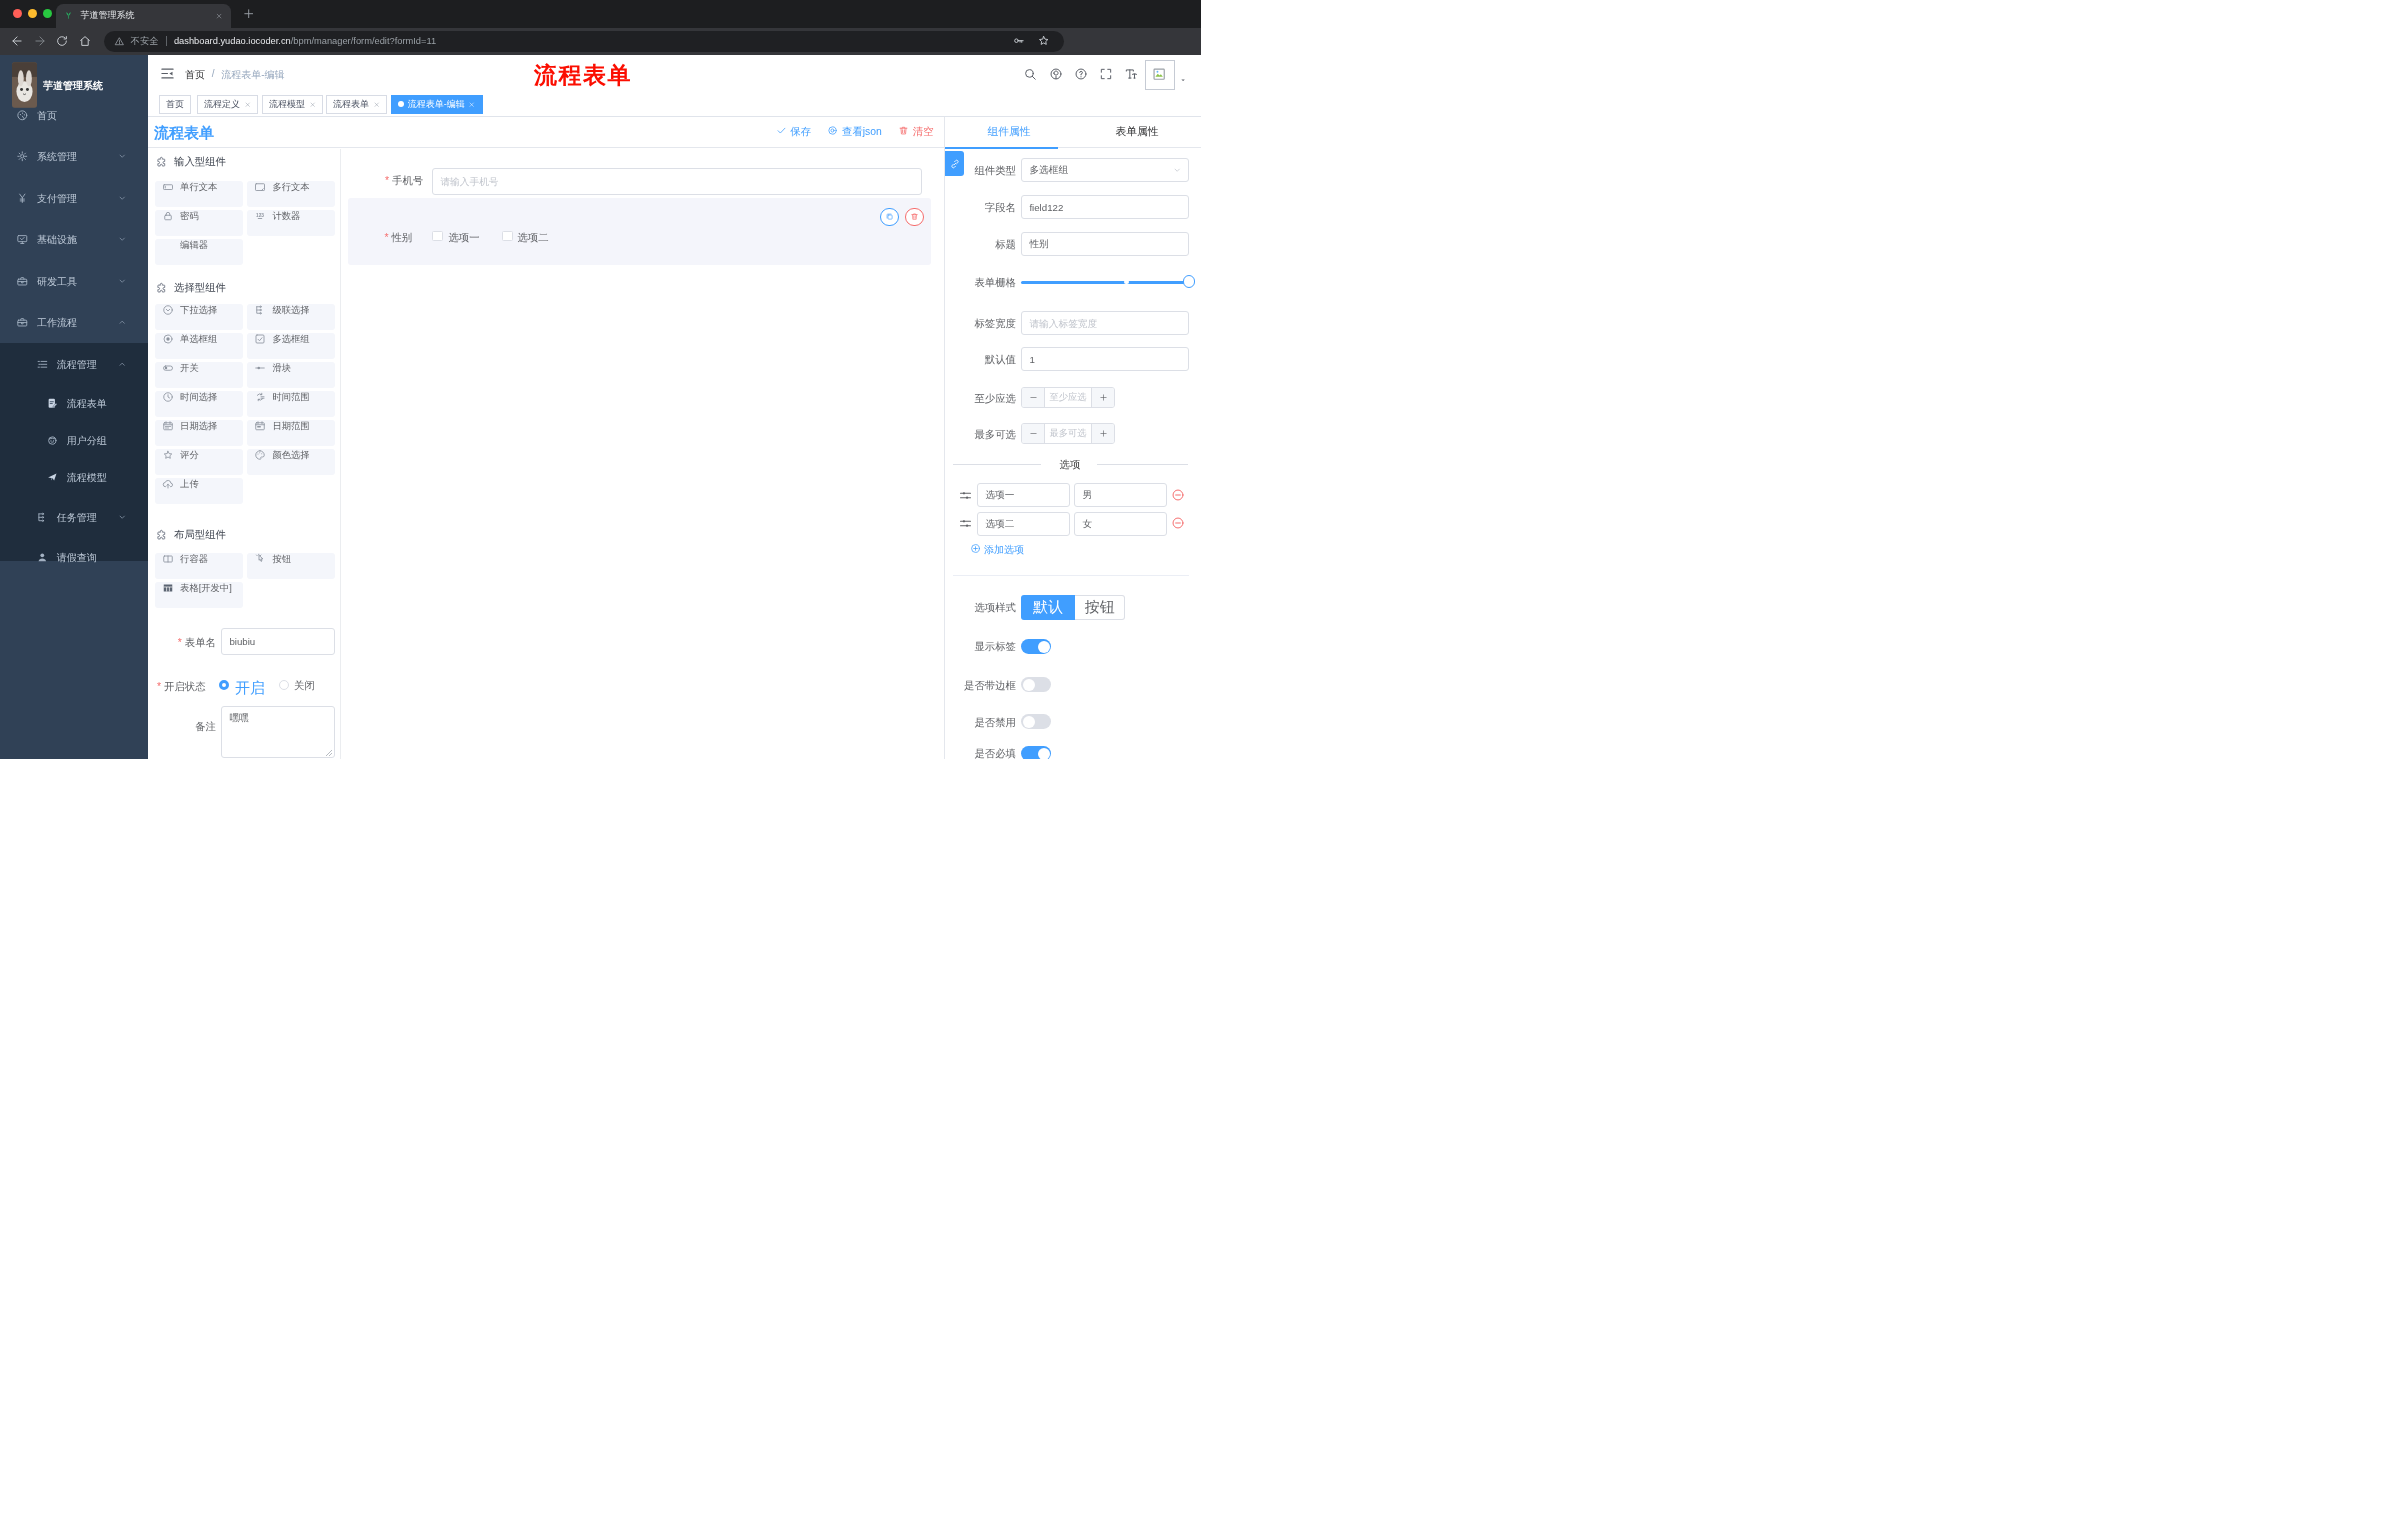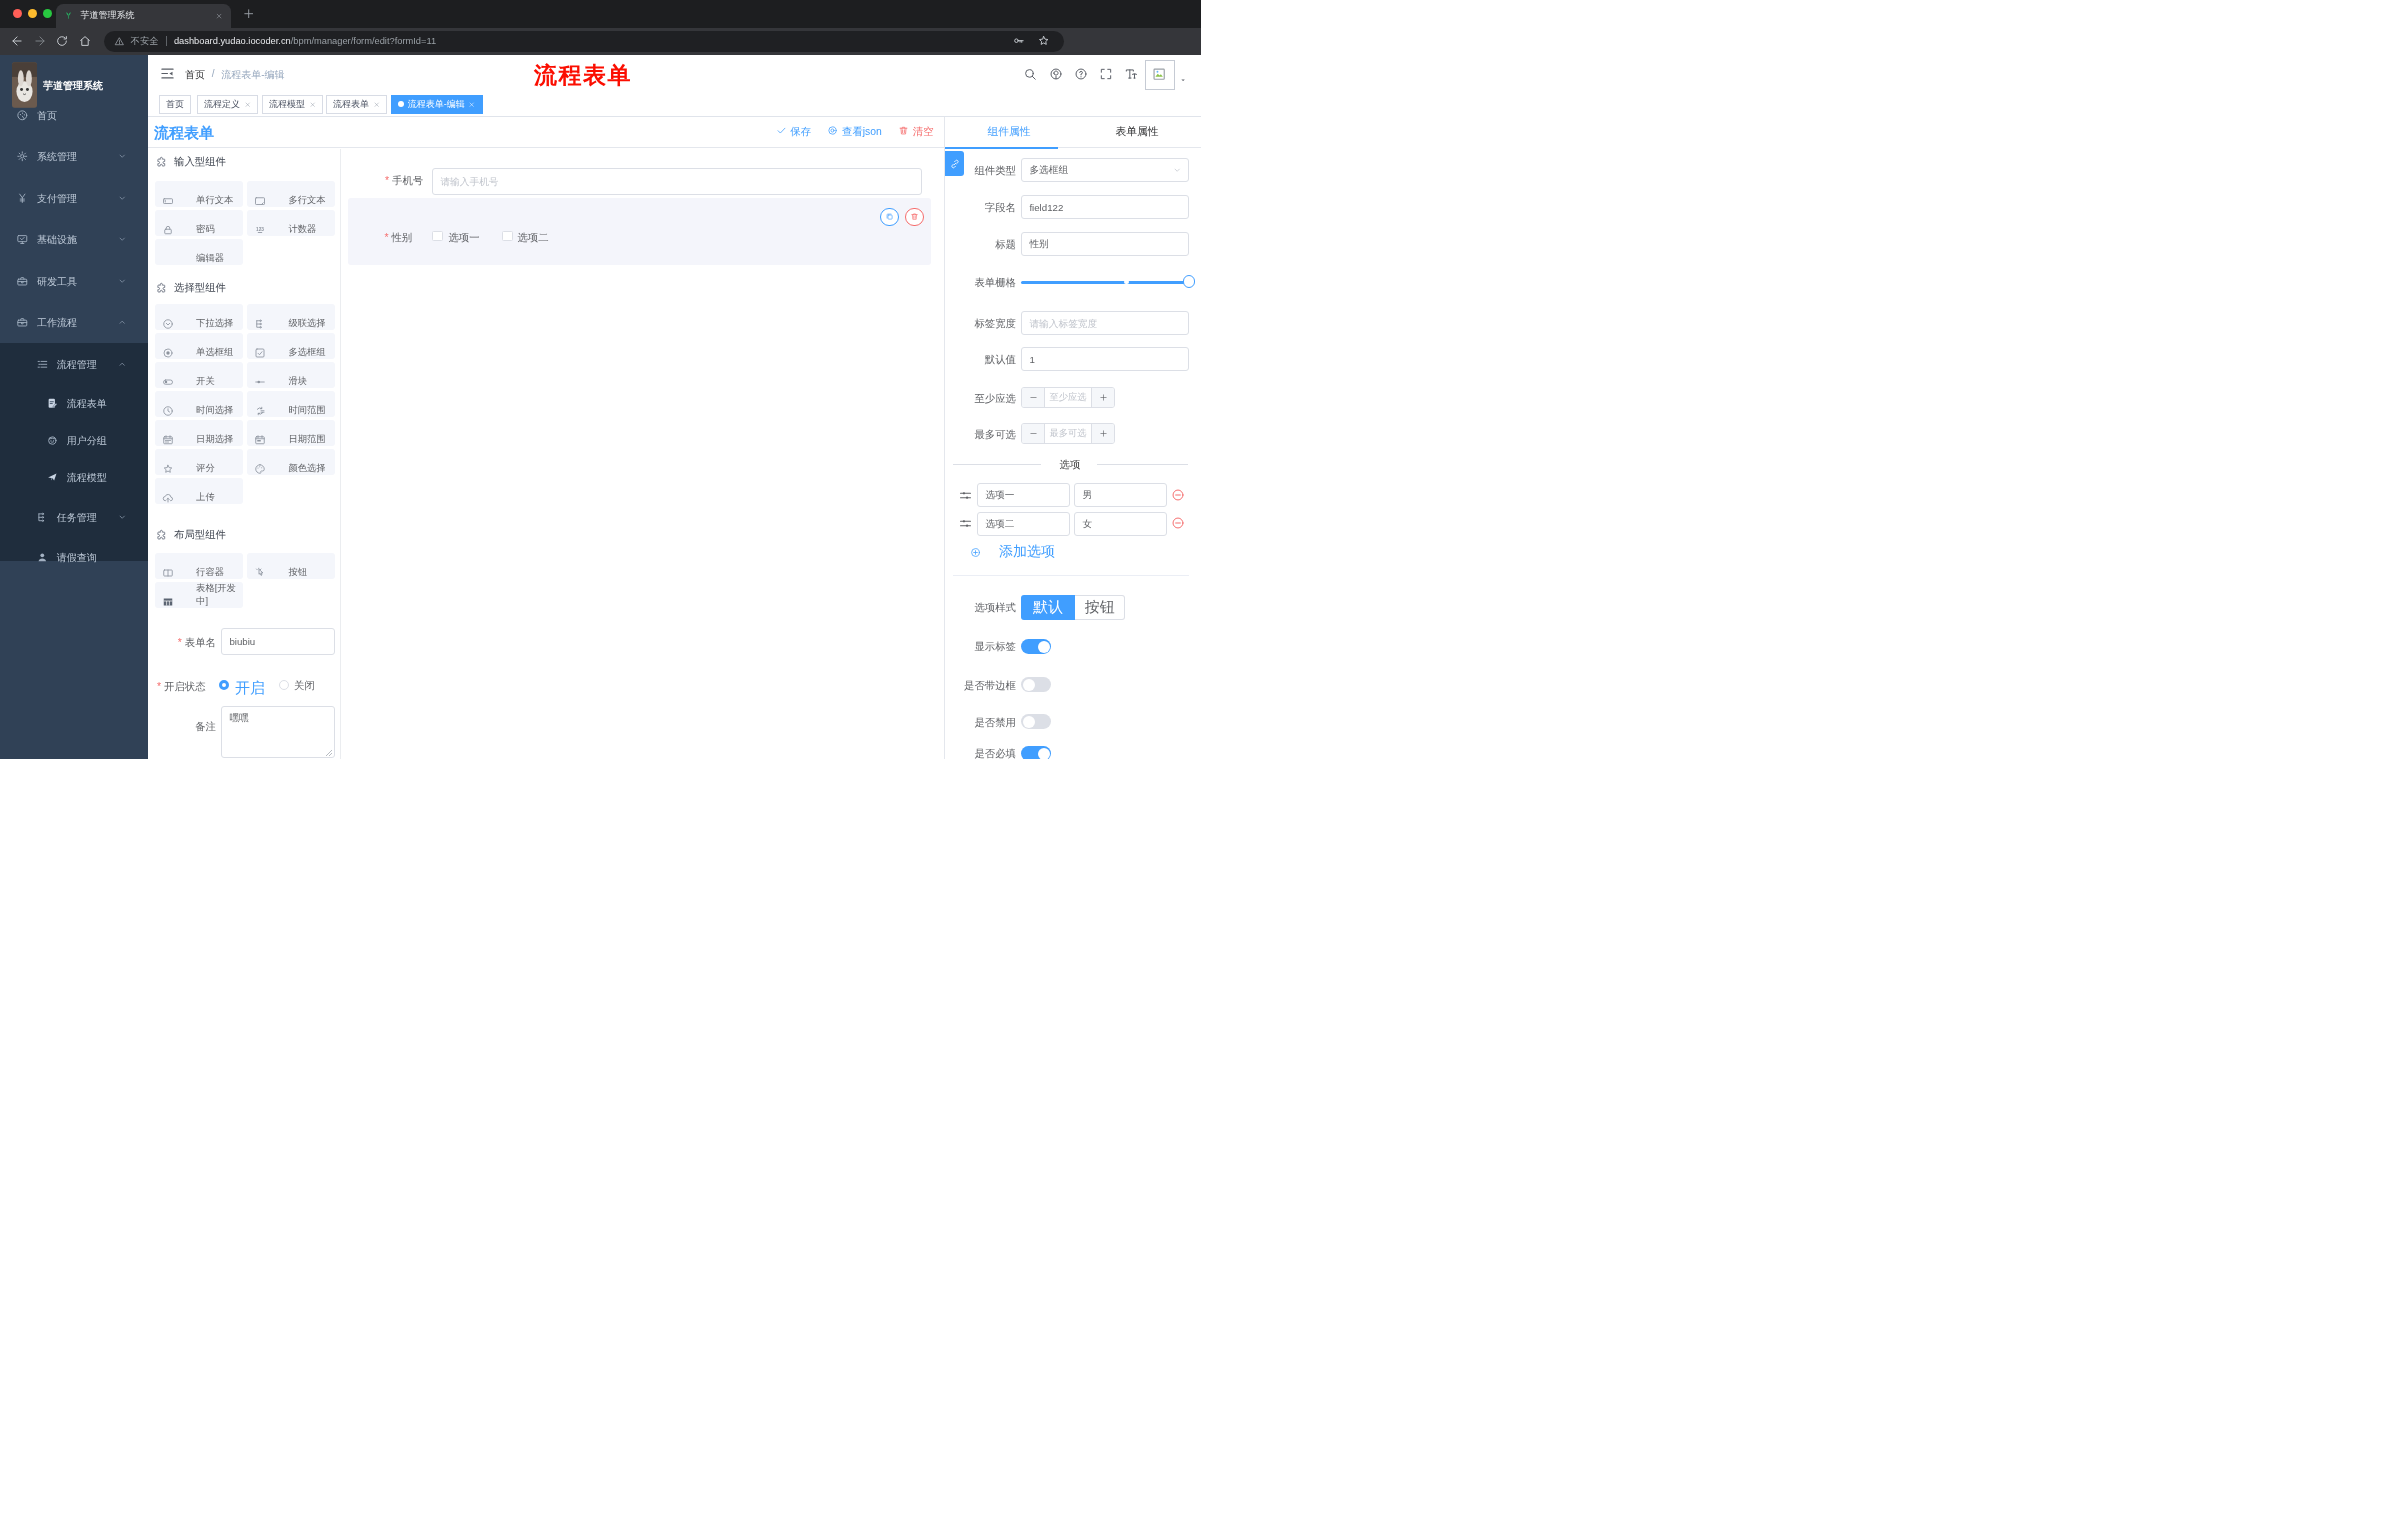--- a/index.html
+++ b/index.html
@@ -61,22 +61,22 @@
   #dhead{position:absolute;left:148px;top:117px;width:796px;height:31px;background:#fff;border-bottom:0.7px solid #e4e7ed;box-sizing:border-box}
   #dtitle{position:absolute;left:6px;top:6.7px;font-size:15px;font-weight:bold;color:#409eff}
   #dtools{position:absolute;right:10.4px;top:8.2px;display:flex;gap:16.3px;font-size:10.4px}
   .tool{display:flex;align-items:flex-start;gap:3.7px;color:#409eff}
   .tool .ic{width:11px;height:11px}
   .tool.red{color:#f56c6c}
   
   #lpanel{position:absolute;left:148px;top:149px;width:193px;height:611px;background:#fff;border-right:0.7px solid #ebedf0;box-sizing:border-box}
   .sechead{position:absolute;left:7.4px;display:flex;align-items:center;gap:6px;font-size:10.4px;color:#3f4550}
   .sechead .ic{width:12.6px;height:12.6px;color:#6b7280}
-  .cbtn{position:absolute;width:88px;height:26px;background:#f4f6fb;border-radius:3px;display:flex;align-items:flex-end;
-        gap:22px;padding-left:7.4px;font-size:9.3px;color:#606266;box-sizing:border-box;cursor:move}
+  .cbtn{position:absolute;width:88px;height:26px;background:#f4f6fb;border-radius:3px;display:flex;align-items:flex-start;
+        gap:6px;padding-left:7.4px;font-size:9.3px;color:#606266;box-sizing:border-box;cursor:move}
   .cbtn .ic{width:12px;height:12px;color:#8d949e;flex:none}
   .flabel{position:absolute;width:68px;text-align:right;font-size:10.4px;color:#606266}
   .req::before{content:"*";color:#f56c6c;margin-right:3px}
   .inp{position:absolute;border:0.7px solid #dcdfe6;border-radius:3px;font-size:9.7px;color:#606266;padding:0 7.4px;
        box-sizing:border-box;background:#fff;font-family:inherit;outline:none}
   .inp::placeholder{color:#c0c4cc}
   textarea.inp{padding:4.5px 7.4px;resize:none}
   .radio{width:10.4px;height:10.4px;border-radius:50%;border:0.7px solid #dcdfe6;box-sizing:border-box;background:#fff}
   .radio.sel{border:3px solid #409eff}
   
@@ -107,21 +107,21 @@
   .divline{position:absolute;height:0.7px;background:#dcdfe6}
   .toggle{position:absolute;left:76px;width:30px;height:15px;border-radius:7.4px;background:#dcdfe6}
   .toggle::after{content:"";position:absolute;top:1.5px;left:1.5px;width:12px;height:12px;border-radius:50%;background:#fff}
   .toggle.on{background:#409eff}
   .toggle.on::after{left:auto;right:1.5px}
   .seg{position:absolute;left:76px;height:25px;display:flex;font-size:15px}
   .seg .sa{padding:0 12px;display:flex;align-items:center;background:#409eff;color:#fff;border-radius:3px 0 0 3px}
   .seg .sb{padding:0 9.7px;display:flex;align-items:center;background:#fff;color:#606266;border:0.7px solid #dcdfe6;border-left:none;border-radius:0 3px 3px 0;box-sizing:border-box}
   .optrow .ic.h{position:absolute;left:13.4px;width:15px;height:15px;color:#606266}
   .minus{position:absolute;width:14px;height:14px;color:#f56c6c}
-  #addopt{position:absolute;display:flex;align-items:center;gap:18px;color:#409eff;font-size:14px}
+  #addopt{position:absolute;display:flex;gap:3px;color:#409eff;font-size:10px}
   #addopt .ic{width:11px;height:11px}
   
   #slider{position:absolute;left:76px;top:162px;width:168px;height:6px}
   #slider .track{position:absolute;left:0;top:1.5px;width:100%;height:3px;border-radius:1.5px;background:#409eff}
   #slider .mark{position:absolute;left:103px;top:0.7px;width:4.5px;height:4.5px;border-radius:50%;background:#fff}
   #slider .knob{position:absolute;right:-6px;top:-3.7px;width:10.4px;height:10.4px;border-radius:50%;background:#fff;border:1.9px solid #409eff}
   .resz{position:absolute;right:2.2px;bottom:2.2px;width:6.7px;height:6.7px;
         background:linear-gradient(135deg,transparent 0 50%,#b8bcc2 50% 56%,transparent 56% 72%,#b8bcc2 72% 78%,transparent 78%)}
 </style>
 </head>

